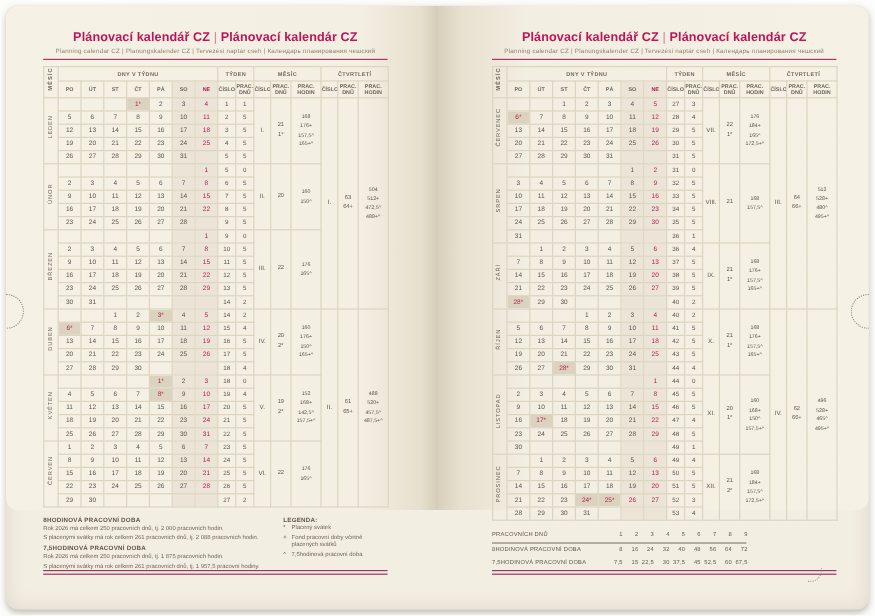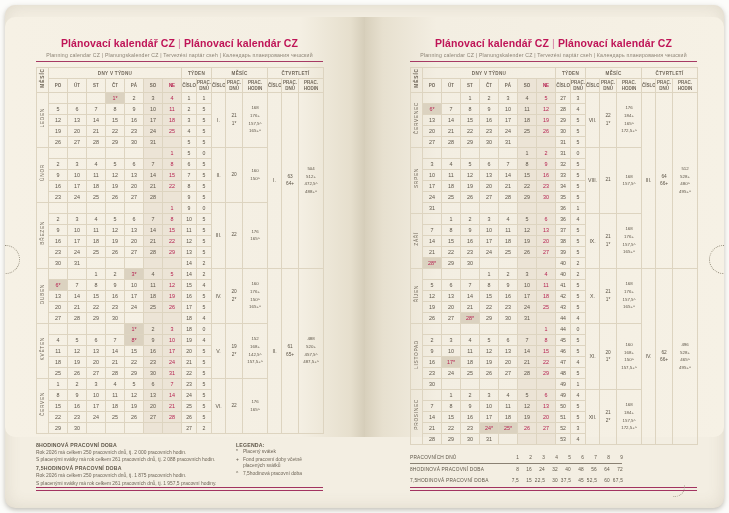--- a/index.html
+++ b/index.html
@@ -1,21 +1,21 @@
 <!DOCTYPE html>
 <html><head>
 <meta charset="utf-8">
 <style>
   html,body{margin:0;padding:0;background:#ffffff;}
   .screen{position:relative;width:729px;height:513px;background:#fcfcfa;overflow:hidden;
           font-family:"Liberation Sans",sans-serif;}
   .book{position:absolute;left:5px;top:5px;width:719px;height:503px;border-radius:10px;
         background:#f3eee2;box-shadow:0 2px 5px rgba(90,80,60,.35), inset 0 0 16px rgba(120,105,80,.16);
         overflow:hidden;}
-  .page{position:absolute;top:0;height:420px;margin-top:12px;}
+  .page{position:absolute;top:0;height:420px;}
   .page-left{left:0;width:360px;border-radius:10px 0 0 10px;
         background:linear-gradient(to right,#f6f1e5 0%,#f4efe3 82%,#e6dfcd 96%,#d5cdb9 100%);}
   .page-right{left:360px;width:359px;border-radius:0 10px 10px 0;
         background:linear-gradient(to left,#f6f1e5 0%,#f3eee2 80%,#e7e0cf 95%,#d8d0bc 100%);}
   .content{position:absolute;top:20px;width:287px;height:470px;}
   .page-left .content{left:31px;}
   .page-right .content{left:45px;}
 
   .title{text-align:center;font-size:10.5px;font-weight:bold;color:#bf1457;letter-spacing:.1px;}
   .title .sep{color:#d67ba0;font-weight:normal;padding:0 3px;}

